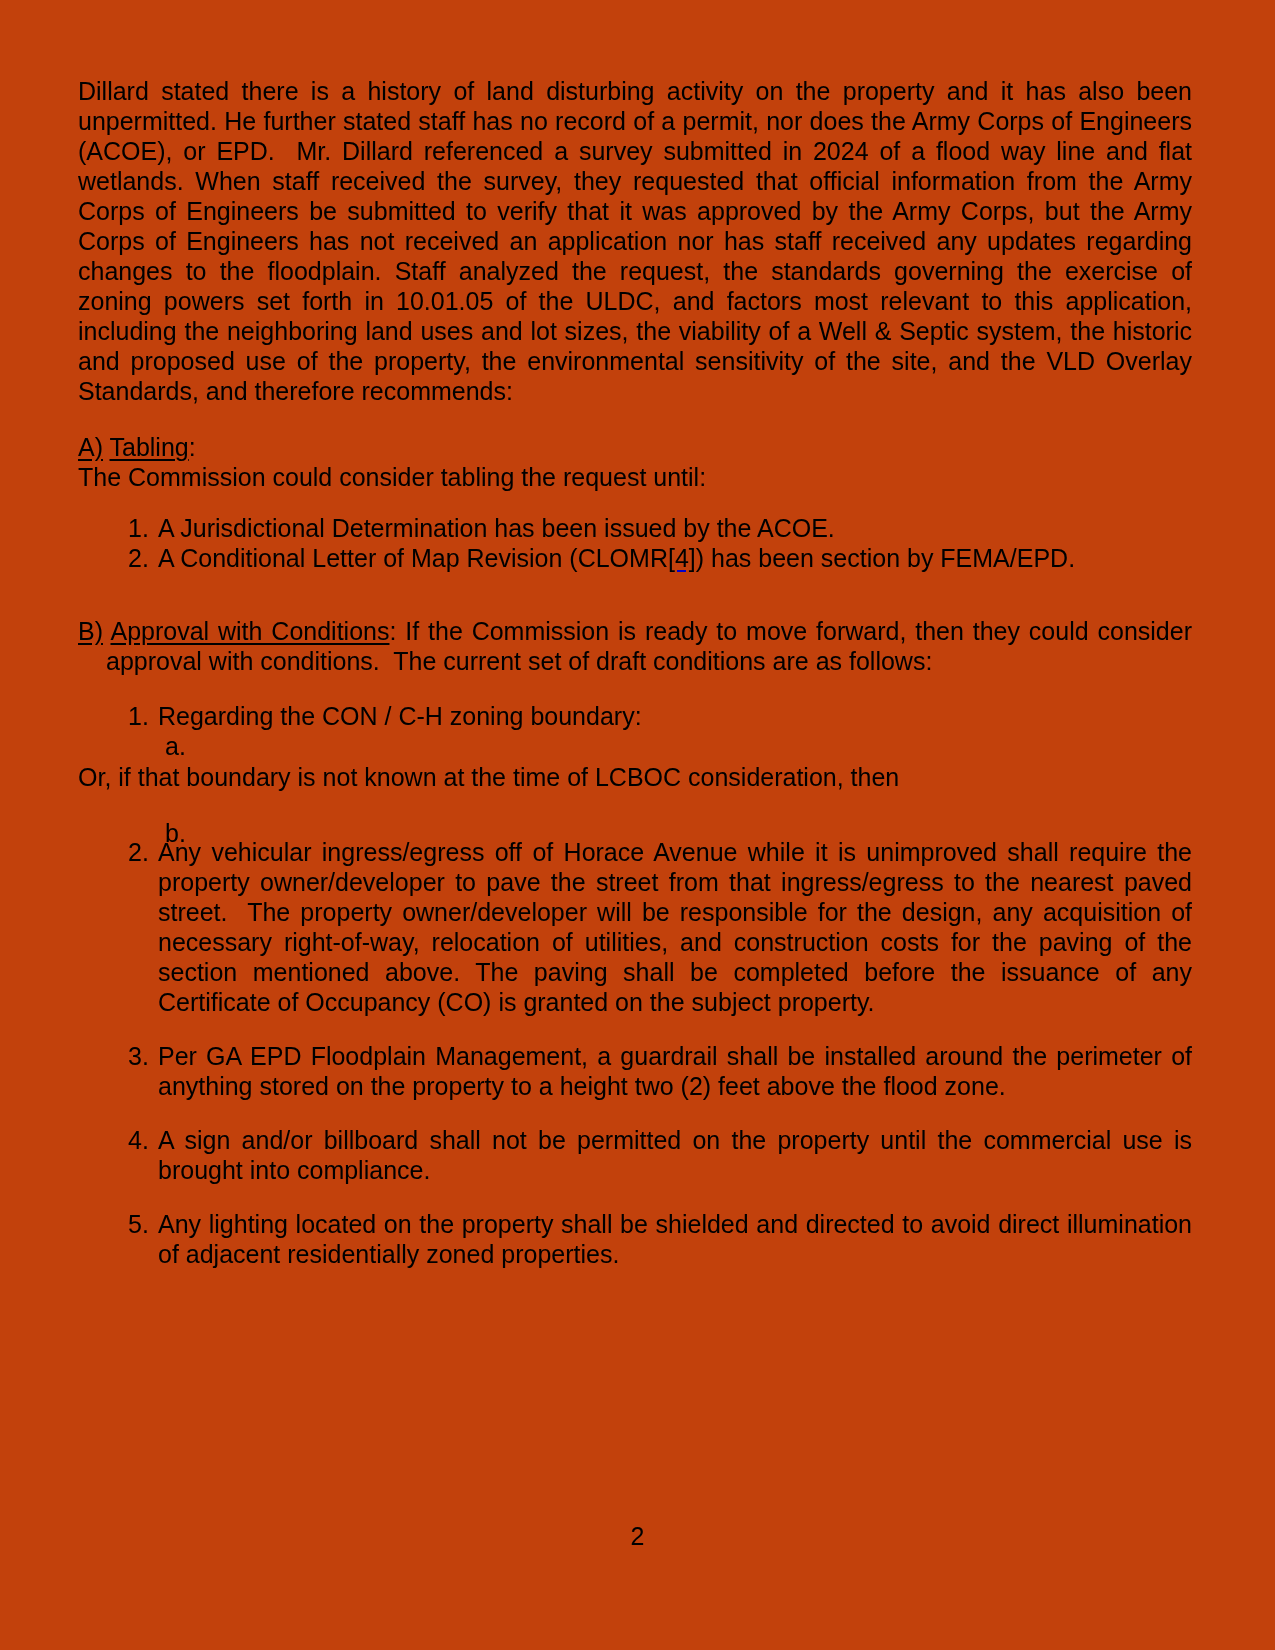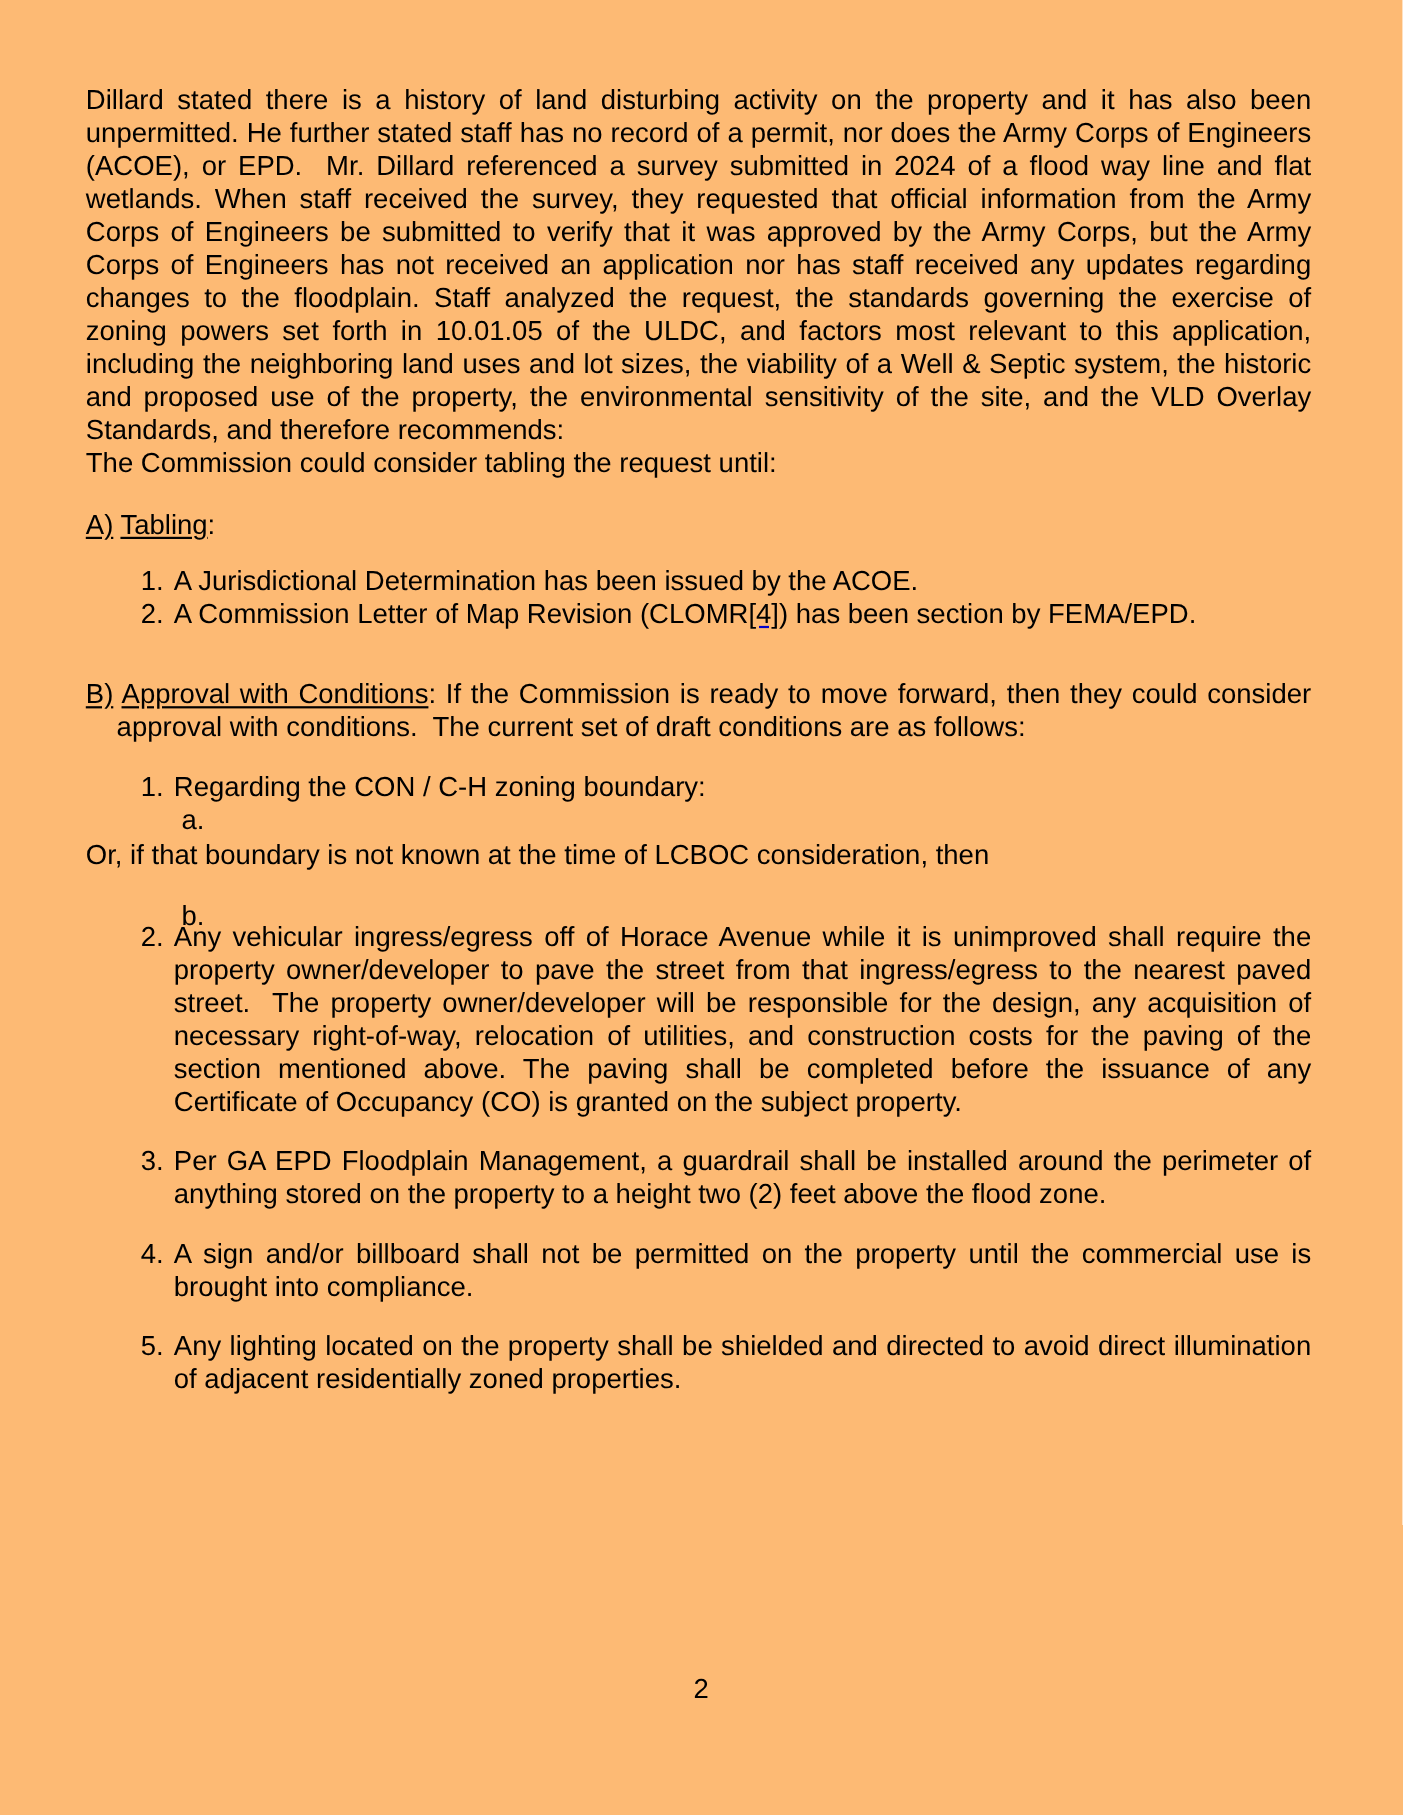--- a/index.html
+++ b/index.html
@@ -7,21 +7,21 @@
     padding: 0;
     background: #ffffff;
   }
   .page {
     position: relative;
     width: 1275px;
     height: 1650px;
     margin: 0 auto;
     box-sizing: border-box;
     padding: 76px 83px 0 78px;
-    background: #fdba74;
+    background: #c2410c;
     color: #000000;
     font-family: "Liberation Sans", "DejaVu Sans", sans-serif;
     font-size: 25px;
     line-height: 30px;
     text-align: justify;
   }
   p, .para, .li {
     margin: 0;
     padding: 0;
   }
@@ -68,27 +68,27 @@
     text-indent: 0;
   }
 </style>
 </head>
 <body>
 
 <div class="page">
 
   <p class="para">Dillard stated there is a history of land disturbing activity on the property and it has also been unpermitted. He further stated staff has no record of a permit, nor does the Army Corps of Engineers (ACOE), or EPD.&nbsp; Mr. Dillard referenced a survey submitted in 2024 of a flood way line and flat wetlands. When staff received the survey, they requested that official information from the Army Corps of Engineers be submitted to verify that it was approved by the Army Corps, but the Army Corps of Engineers has not received an application nor has staff received any updates regarding changes to the floodplain. Staff analyzed the request, the standards governing the exercise of zoning powers set forth in 10.01.05 of the ULDC, and factors most relevant to this application, including the neighboring land uses and lot sizes, the viability of a Well &amp; Septic system, the historic and proposed use of the property, the environmental sensitivity of the site, and the VLD Overlay Standards, and therefore recommends:</p>
 
+  <p class="para sec-a-heading"><span class="u">A)</span> <span class="u">Tabling</span><span>:</span></p>
+
   <p class="para">The Commission could consider tabling the request until:</p>
-
-  <p class="para sec-a-heading"><span class="u">A)</span> <span class="u">Tabling</span><span>:</span></p>
 
   <div class="sec-a-list">
     <div class="li num"><span class="marker">1.</span><span>A Jurisdictional Determination has been issued by the ACOE.</span></div>
-    <div class="li num"><span class="marker">2.</span><span>A Commission Letter of Map Revision (CLOMR</span><a class="ref">[4]</a><span>) has been section by FEMA/EPD.</span></div>
+    <div class="li num"><span class="marker">2.</span><span>A Conditional Letter of Map Revision (CLOMR</span><a class="ref">[4]</a><span>) has been section by FEMA/EPD.</span></div>
   </div>
 
   <p class="para hang sec-b-heading"><span class="u">B)</span> <span class="u">Approval with Conditions</span><span>: If the Commission is ready to move forward, then they could consider approval with conditions.&nbsp; The current set of draft conditions are as follows:</span></p>
 
   <div class="sec-b-list">
     <div class="li num"><span class="marker">1.</span><span>Regarding the CON / C-H zoning boundary:</span></div>
     <div class="li alpha"><span class="marker">a.</span></div>
   </div>
 
   <p class="para or-para">Or, if that boundary is not known at the time of LCBOC consideration, then</p>

